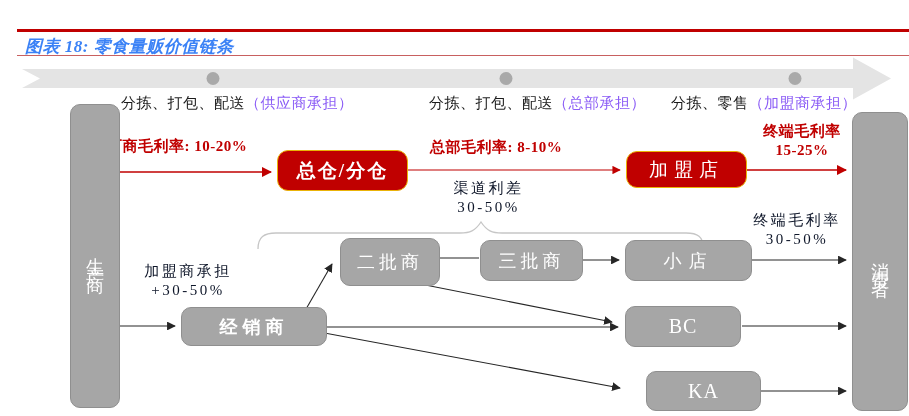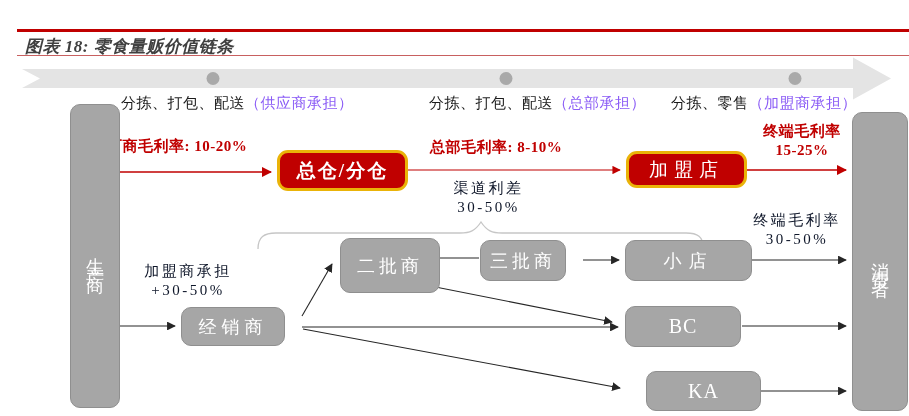--- a/index.html
+++ b/index.html
@@ -6,33 +6,33 @@
   #stage{
     position:relative;width:909px;height:416px;background:#ffffff;overflow:hidden;
     font-family:"Liberation Serif","DejaVu Serif",serif;
   }
   .abs{position:absolute;}
   #lines{position:absolute;left:0;top:0;width:909px;height:416px;z-index:1;}
   .layer2{z-index:2;}
   
   .rule-thick{left:17px;top:29px;width:892px;height:3px;background:#c00000;}
   .rule-thin{left:17px;top:55px;width:892px;height:1px;background:#c86060;}
-  .fig-title{left:25px;top:35px;font-size:17px;font-weight:bold;font-style:italic;color:#404040;letter-spacing:.5px;white-space:nowrap;}
+  .fig-title{left:25px;top:35px;font-size:17px;font-weight:bold;font-style:italic;color:#3b82f6;letter-spacing:.5px;white-space:nowrap;}
   
   .stage-label{top:94px;font-size:15px;color:#1c1c1c;white-space:nowrap;letter-spacing:.5px;}
   .stage-label .owner{color:#8b5cf6;}
   
   .red-label{font-size:15px;font-weight:bold;color:#c00000;white-space:nowrap;letter-spacing:.5px;}
   .red-label.center{text-align:center;white-space:normal;line-height:19px;}
   
   .gray-label{font-size:15px;color:#0f172a;text-align:center;line-height:19px;letter-spacing:2.5px;}
   
   .node{display:flex;align-items:center;justify-content:center;color:#ffffff;box-sizing:border-box;}
   .node.gray{background:#a6a6a6;border:1px solid #8f8f8f;border-radius:10px;}
-  .node.red{background:#c00000;border:3px solid #eab308;border-radius:11px;}
+  .node.red{background:#c00000;border:1px solid #eab308;border-radius:11px;}
   .node .txt{white-space:nowrap;}
   .vbox{border-radius:12px;}
   .vtext{writing-mode:vertical-rl;text-orientation:upright;font-size:18px;letter-spacing:9px;color:#fff;}
 </style>
 </head>
 <body>
 
 <div id="stage">
 
   <svg id="lines" viewBox="0 0 909 416" xmlns="http://www.w3.org/2000/svg">
@@ -109,27 +109,27 @@
     <span class="vtext">消费者</span>
   </div>
 
   <div class="abs layer2 node red" style="left:277px;top:150px;width:131px;height:41px;font-size:19px;font-weight:bold;letter-spacing:2px;">
     <span class="txt">总仓/分仓</span>
   </div>
   <div class="abs layer2 node red" style="left:626px;top:151px;width:121px;height:37px;font-size:19px;font-weight:normal;letter-spacing:6px;">
     <span class="txt">加盟店</span>
   </div>
 
-  <div class="abs layer2 node gray" style="left:181px;top:307px;width:104px;height:39px;font-size:18px;letter-spacing:5px;">
+  <div class="abs layer2 node gray" style="left:181px;top:307px;width:146px;height:39px;font-size:18px;letter-spacing:5px;font-weight:bold;">
     <span class="txt">经销商</span>
   </div>
-  <div class="abs layer2 node gray" style="left:340px;top:238px;width:100px;height:55px;font-size:18px;letter-spacing:4px;">
+  <div class="abs layer2 node gray" style="left:340px;top:238px;width:100px;height:48px;font-size:18px;letter-spacing:4px;">
     <span class="txt">二批商</span>
   </div>
-  <div class="abs layer2 node gray" style="left:480px;top:240px;width:86px;height:41px;font-size:18px;letter-spacing:4px;">
+  <div class="abs layer2 node gray" style="left:480px;top:240px;width:103px;height:41px;font-size:18px;letter-spacing:4px;">
     <span class="txt">三批商</span>
   </div>
   <div class="abs layer2 node gray" style="left:625px;top:240px;width:127px;height:41px;font-size:18px;letter-spacing:7px;">
     <span class="txt">小店</span>
   </div>
   <div class="abs layer2 node gray" style="left:625px;top:306px;width:116px;height:41px;font-size:20px;letter-spacing:1px;">
     <span class="txt">BC</span>
   </div>
   <div class="abs layer2 node gray" style="left:627px;top:371px;width:115px;height:40px;font-size:20px;letter-spacing:1px;margin-left:19px;">
     <span class="txt">KA</span>

